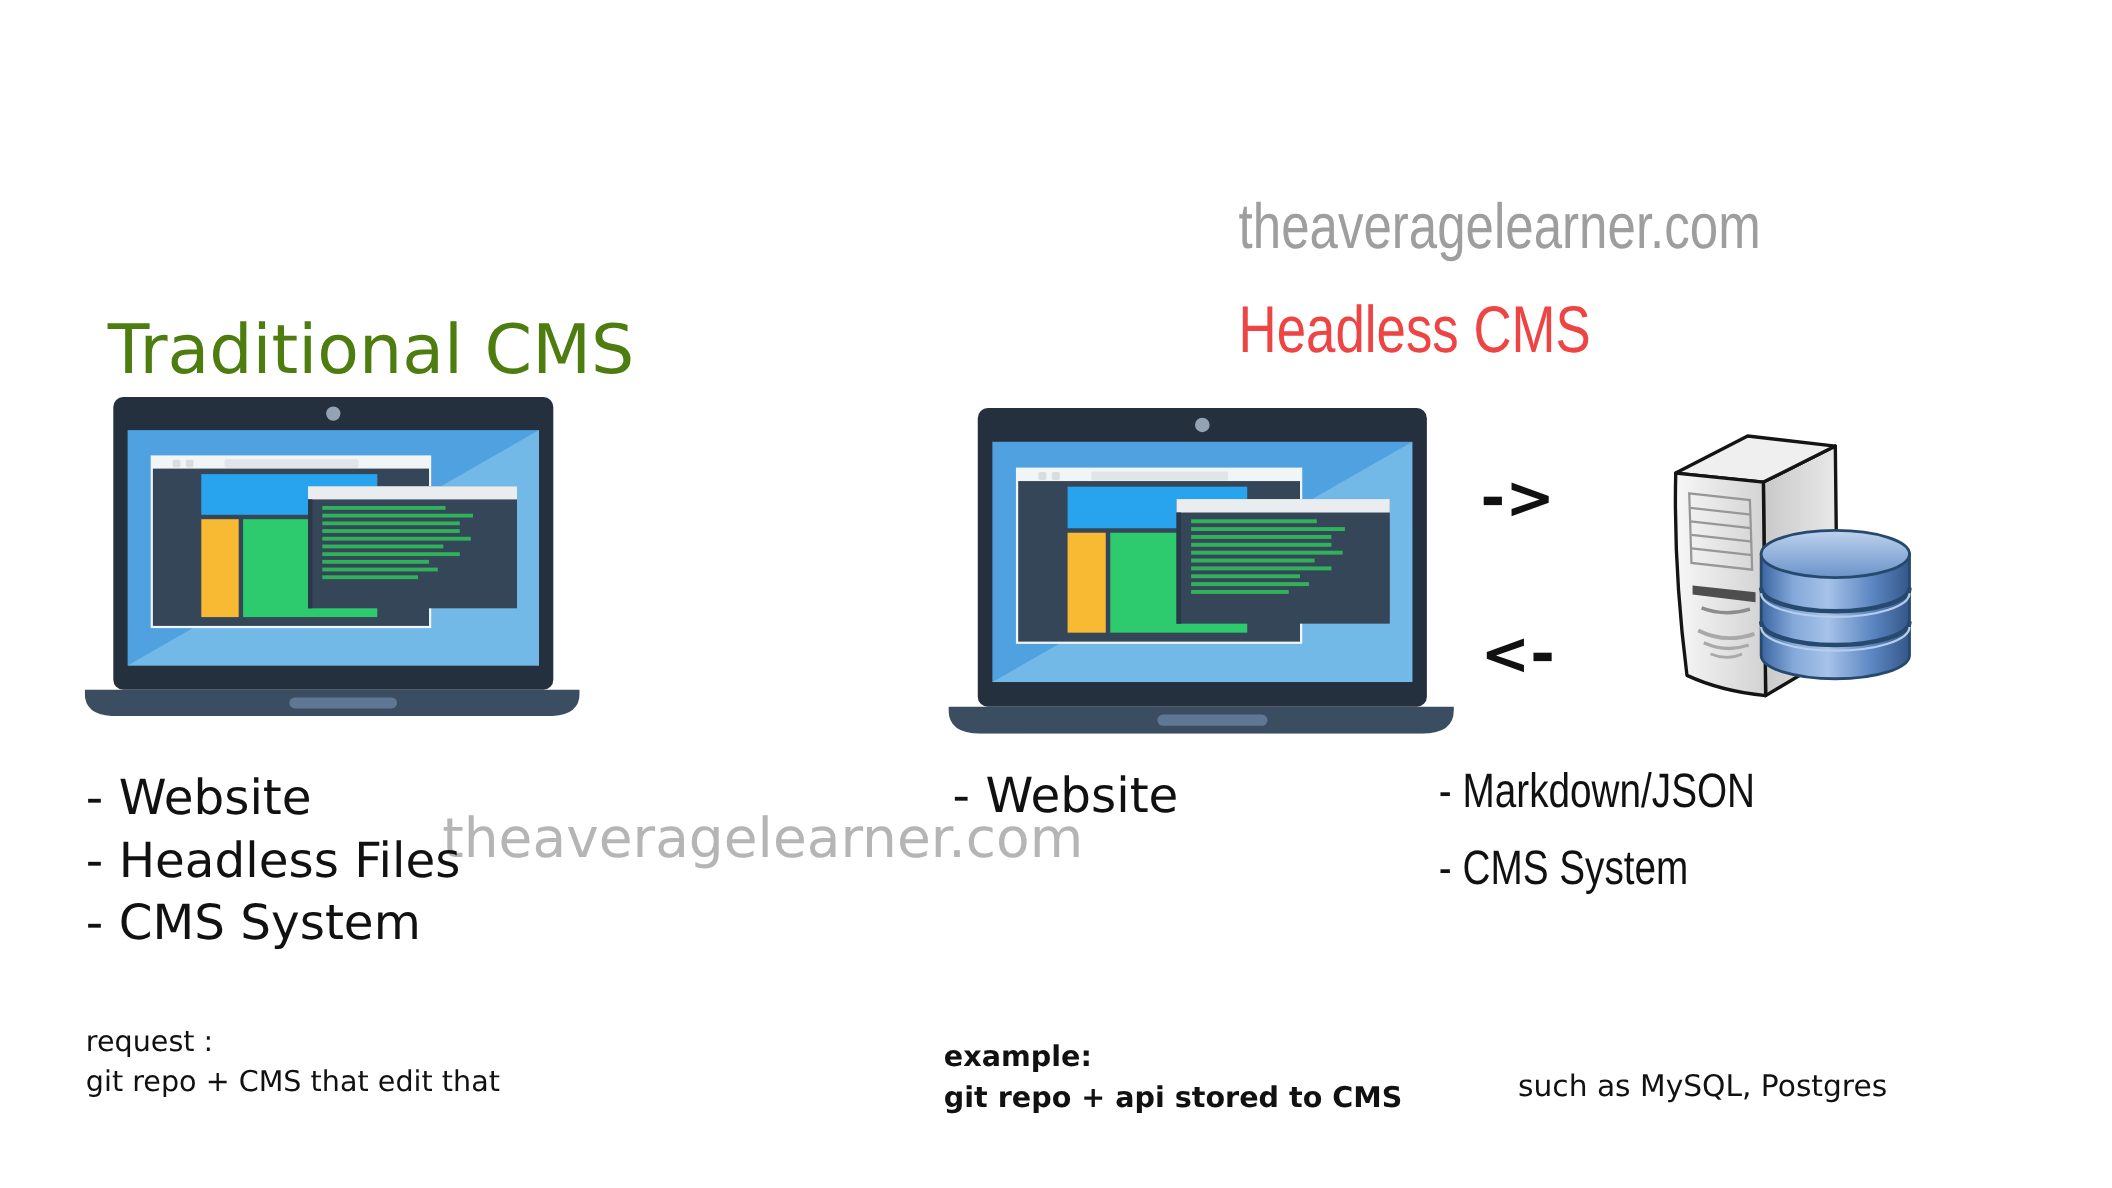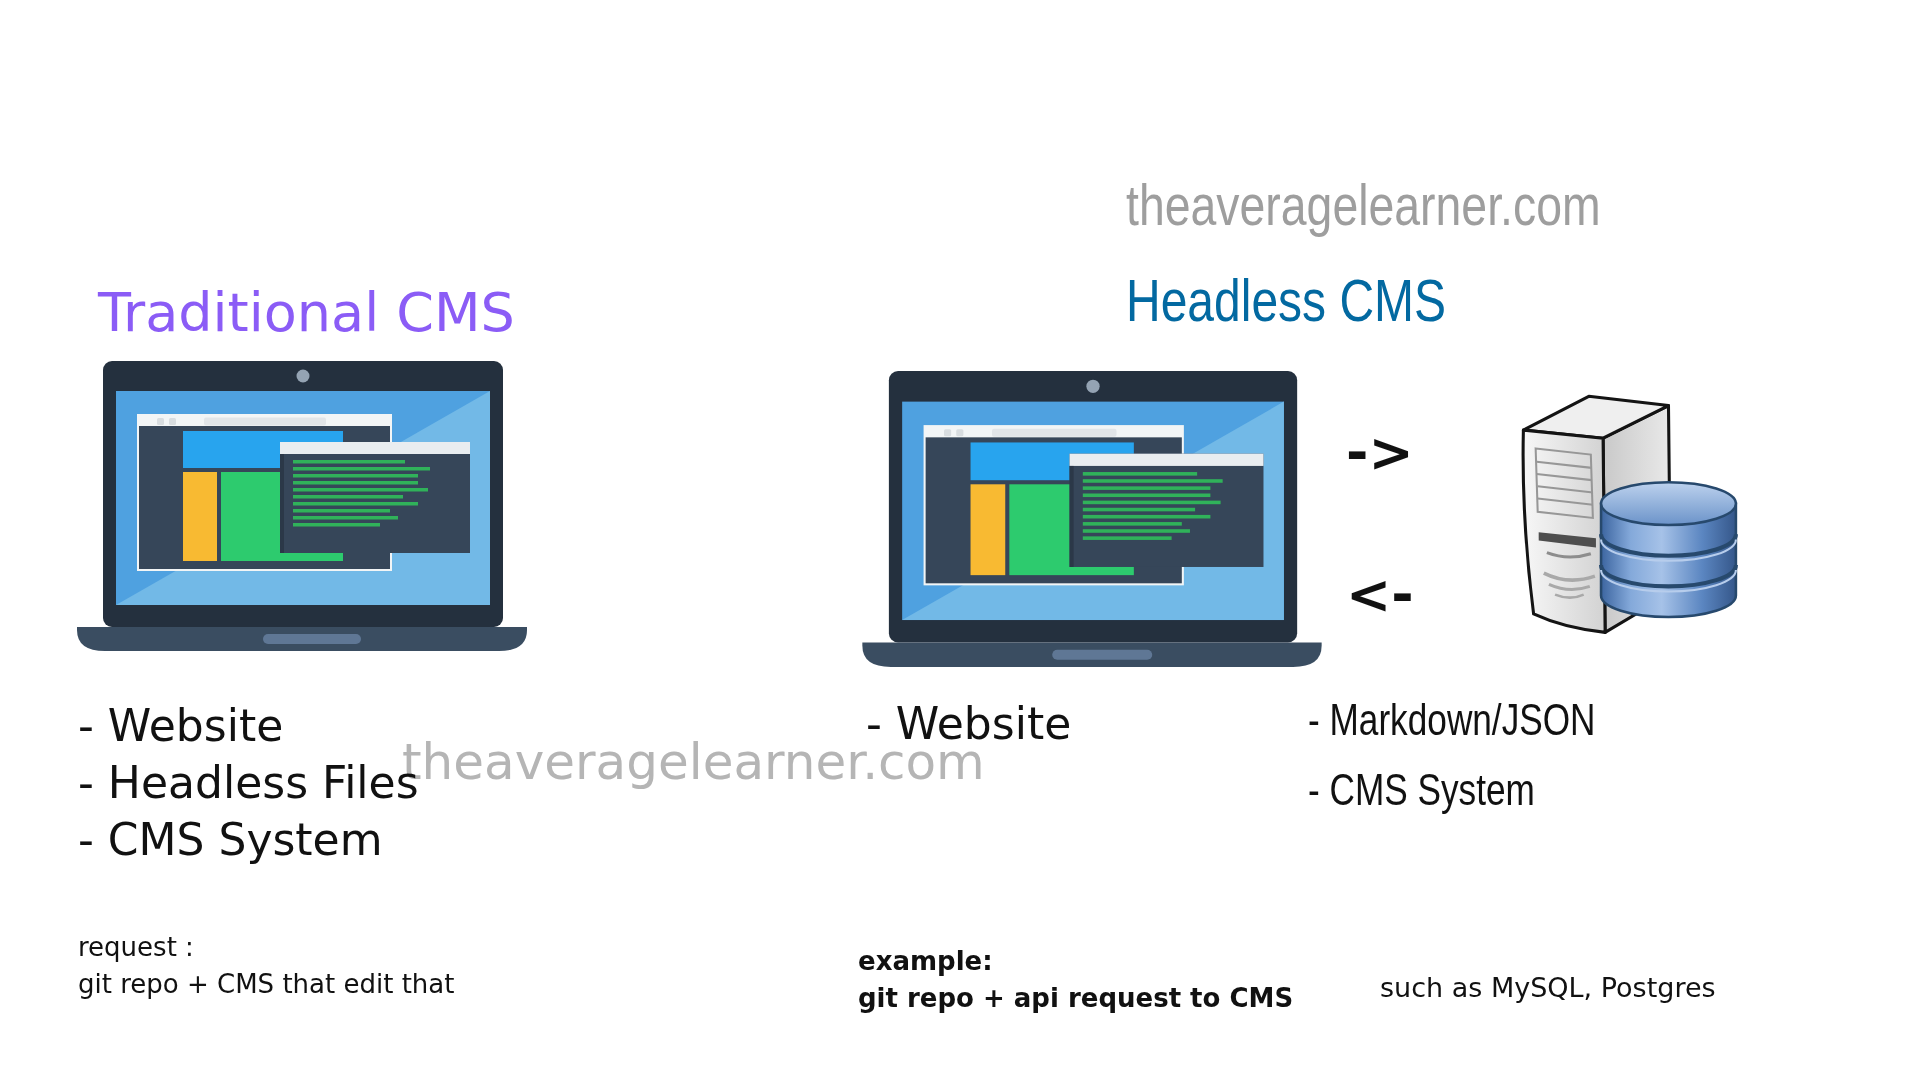--- a/index.html
+++ b/index.html
@@ -5,22 +5,22 @@
   html,body{margin:0;padding:0;background:#ffffff;}
   #canvas{
     position:relative;width:1920px;height:1080px;background:#ffffff;overflow:hidden;
     font-family:"DejaVu Sans","Liberation Sans",sans-serif;color:#111111;margin-top:45px;
   }
   .abs{position:absolute;white-space:nowrap;}
   .cond{display:inline-block;transform:scaleX(0.80);transform-origin:0 50%;
         font-family:"Liberation Sans",sans-serif;}
   .brand-top{left:1126px;top:126px;font-size:58px;color:#9e9e9e;}
   .brand-mid{left:402px;top:688px;font-size:50px;color:#b5b5b5;z-index:1;}
-  .title-left{left:98px;top:236px;font-size:54px;color:#8b5cf6;z-index:2;}
-  .title-right{left:1126px;top:220px;font-size:60px;color:#0369a1;z-index:2;}
+  .title-left{left:98px;top:236px;font-size:62px;color:#4d7c0f;z-index:2;}
+  .title-right{left:1126px;top:220px;font-size:60px;color:#ef4444;z-index:2;}
   .list-left{left:78px;top:652px;font-size:44px;line-height:57px;z-index:2;}
   .list-rweb{left:866px;top:650px;font-size:44px;line-height:57px;z-index:2;}
   .list-server{left:1308px;top:640px;font-size:44px;line-height:70px;z-index:2;}
   .arrow{font-size:54px;font-weight:600;z-index:2;}
   .arrow-right{left:1346px;top:376px;}
   .arrow-left{left:1346px;top:518px;}
   .example{font-size:26px;line-height:37px;z-index:2;}
   .example-left{left:78px;top:884px;}
   .example-right{left:858px;top:898px;font-weight:bold;}
   .server-note{left:1380px;top:924px;font-size:27px;line-height:38px;z-index:2;}
@@ -148,20 +148,20 @@
     <div><span class="cond">- CMS System</span></div>
   </div>
 
   <div class="abs example example-left">
     <div>request :</div>
     <div>git repo + CMS that edit that</div>
   </div>
 
   <div class="abs example example-right">
     <div>example:</div>
-    <div>git repo + api request to CMS</div>
+    <div>git repo + api stored to CMS</div>
   </div>
 
   <div class="abs server-note">
     <div>such as MySQL, Postgres</div>
   </div>
 
 </div>
 
 </body></html>

